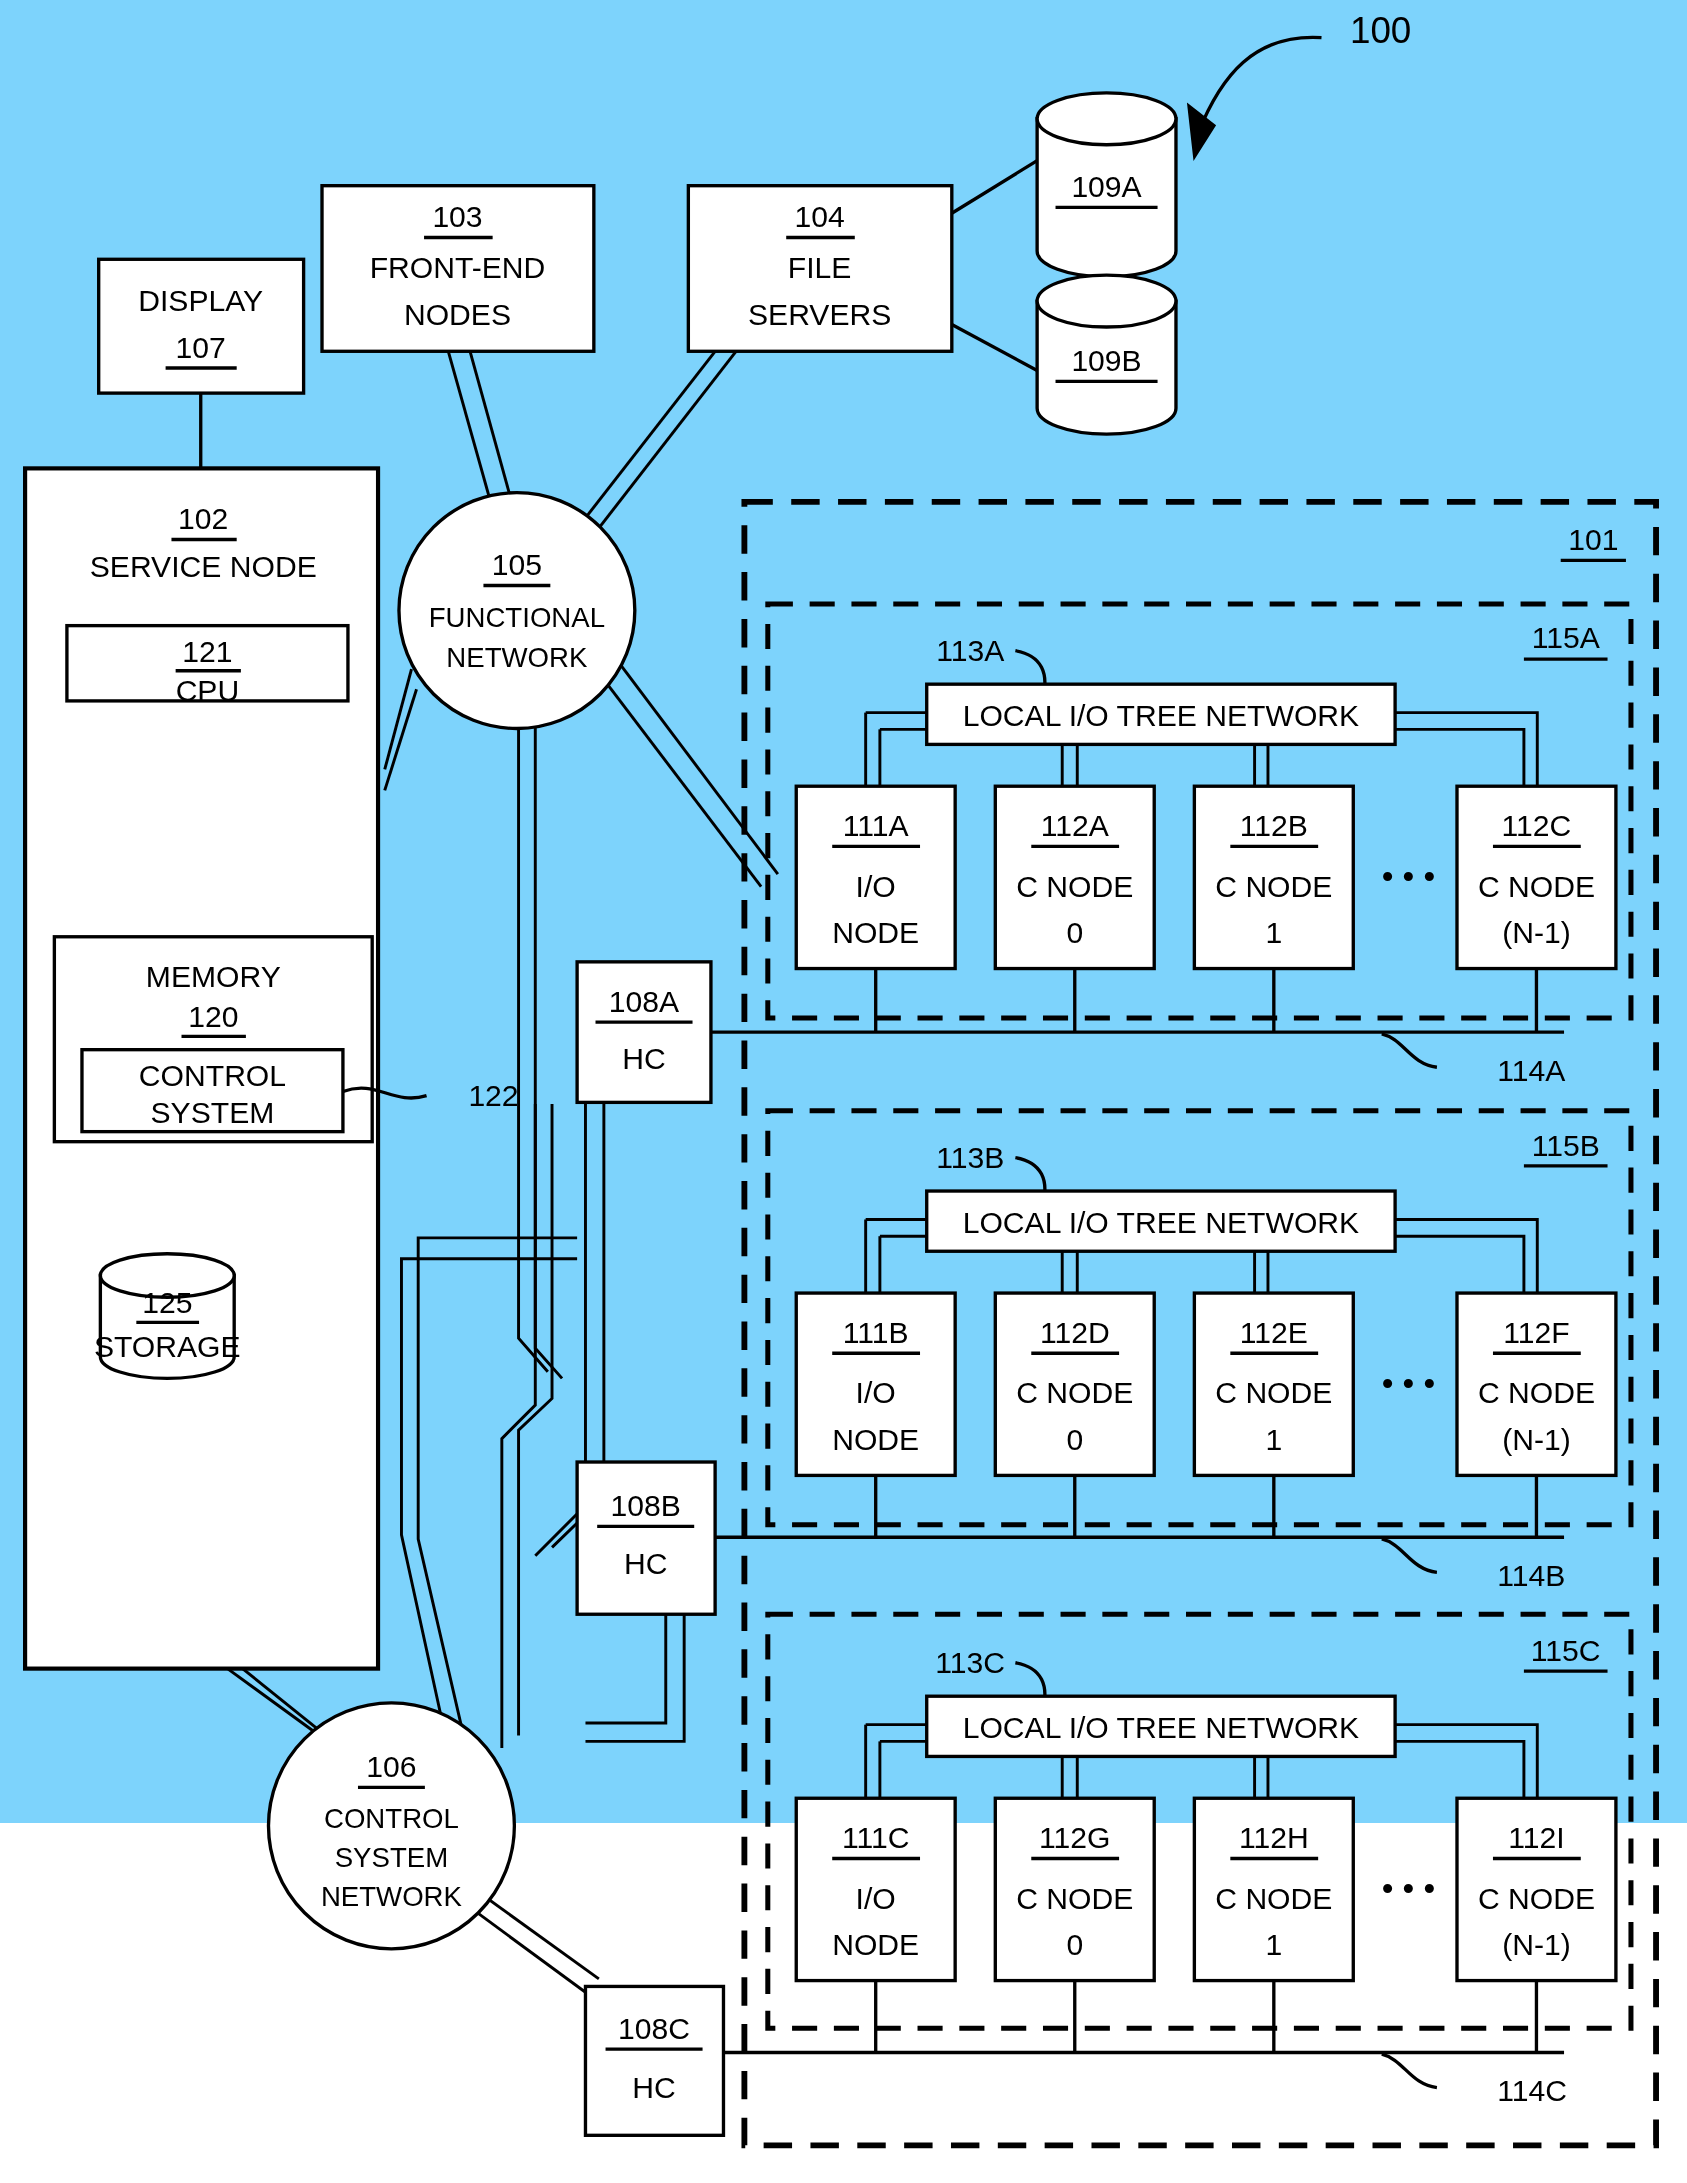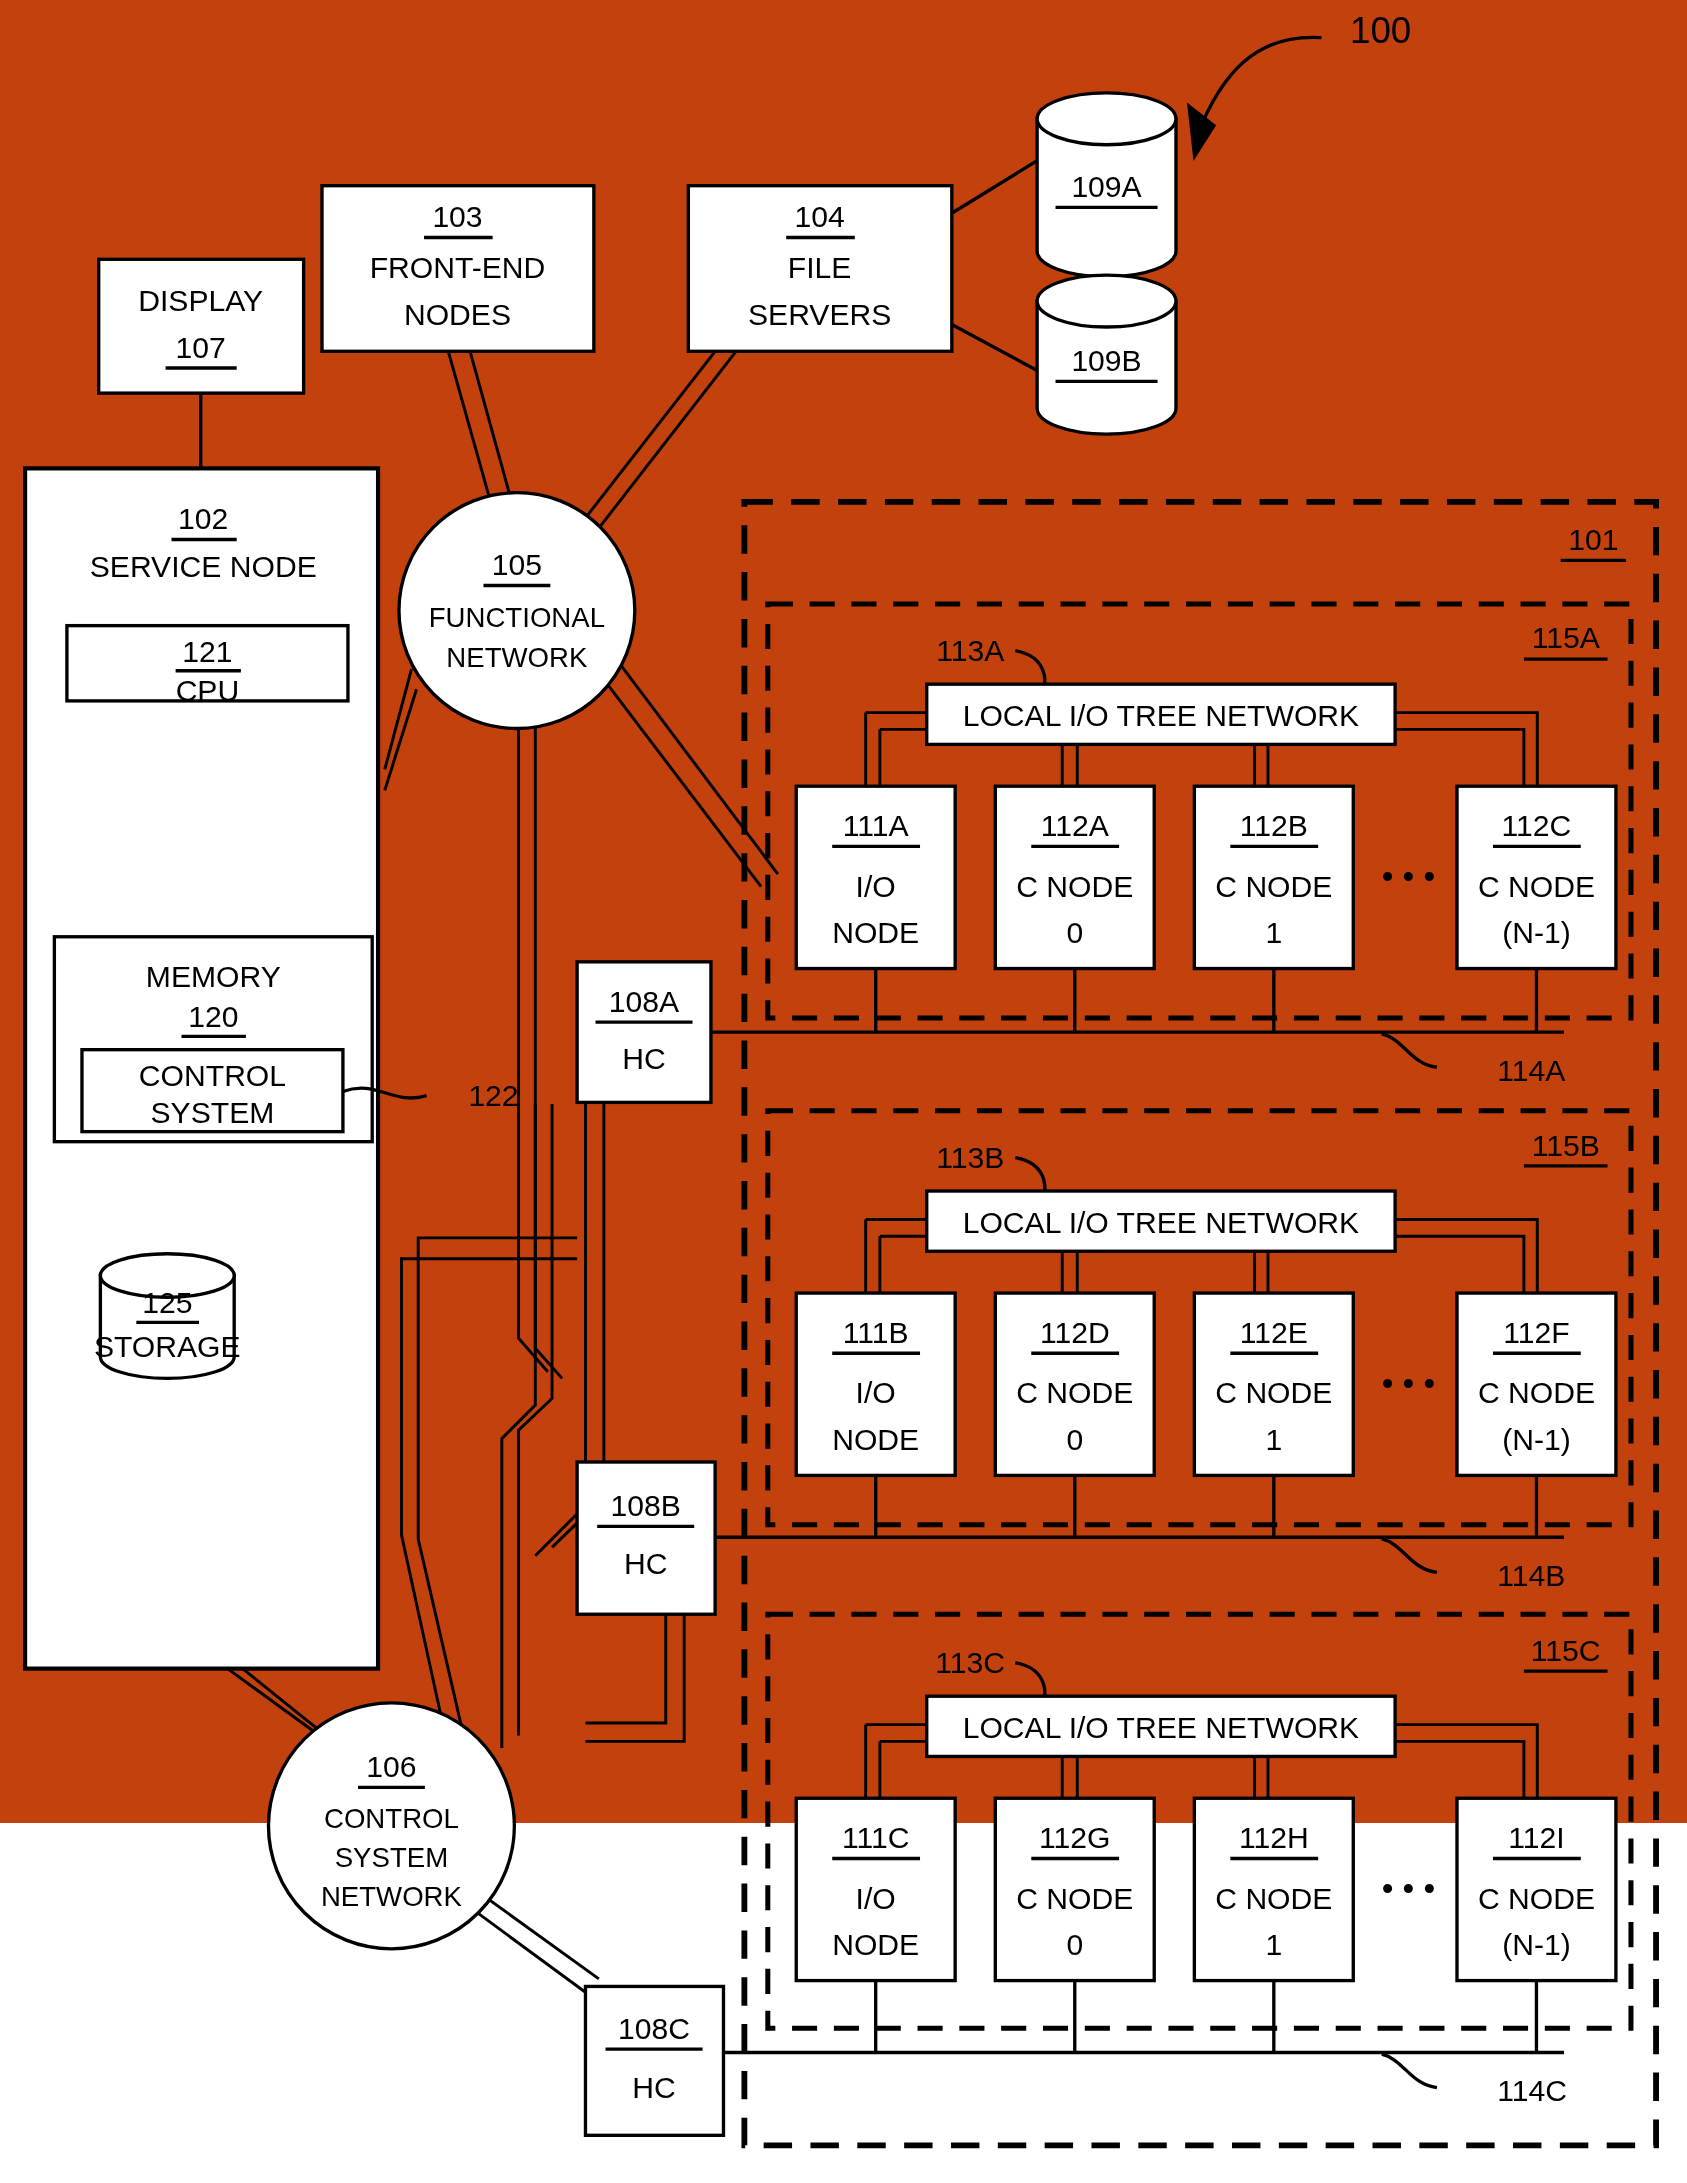--- a/index.html
+++ b/index.html
@@ -1,17 +1,17 @@
 <!DOCTYPE html>
 <html style="font-size:13.4px"><head>
 <meta charset="utf-8">
 <style>
   html,body{margin:0;padding:0;background:#ffffff;}
   body{width:1687px;height:2183px;font-family:"Liberation Sans",sans-serif;}
-  #fig{position:relative;width:1687px;height:1823px;background:#c2410c;}
+  #fig{position:relative;width:1687px;height:1823px;background:#7dd3fc;}
   svg{display:block;}
   text{font-family:"Liberation Sans",sans-serif;fill:#000;}
   .lbl{font-size:36px;text-anchor:middle;}
   .lbl-lg{font-size:40px;text-anchor:middle;}
   .lbl-ref{font-size:38px;text-anchor:middle;}
   .lbl-tiny{font-size:33px;text-anchor:middle;}
   .bx{fill:#fff;stroke:#000;stroke-width:4;}
   .bx-th{fill:#fff;stroke:#000;stroke-width:5;}
   .cyl{fill:#fff;stroke:#000;stroke-width:4;}
   .ln{stroke:#000;stroke-width:4;fill:none;}

